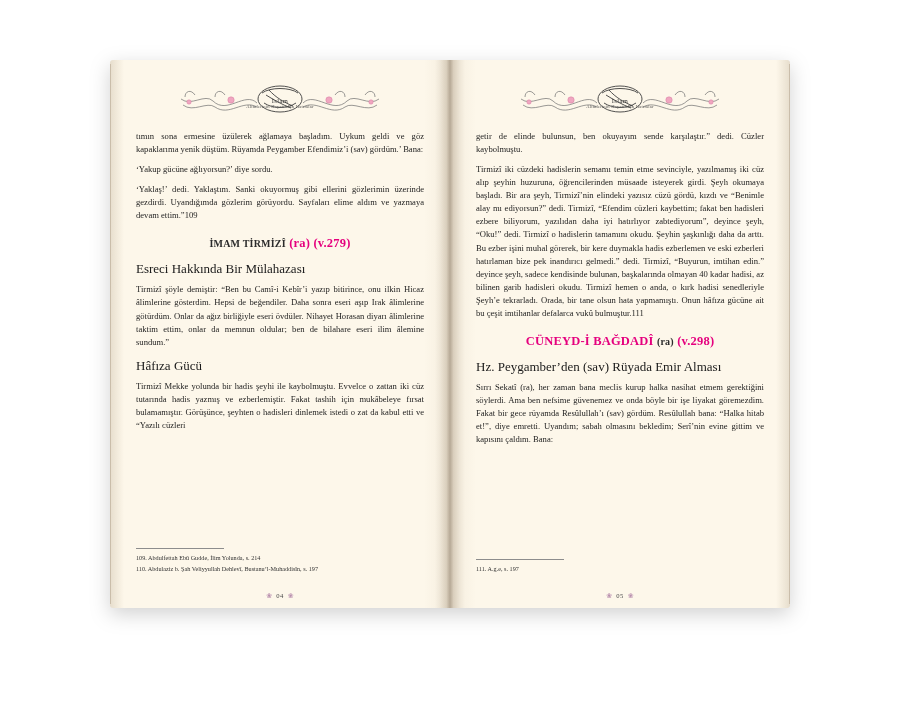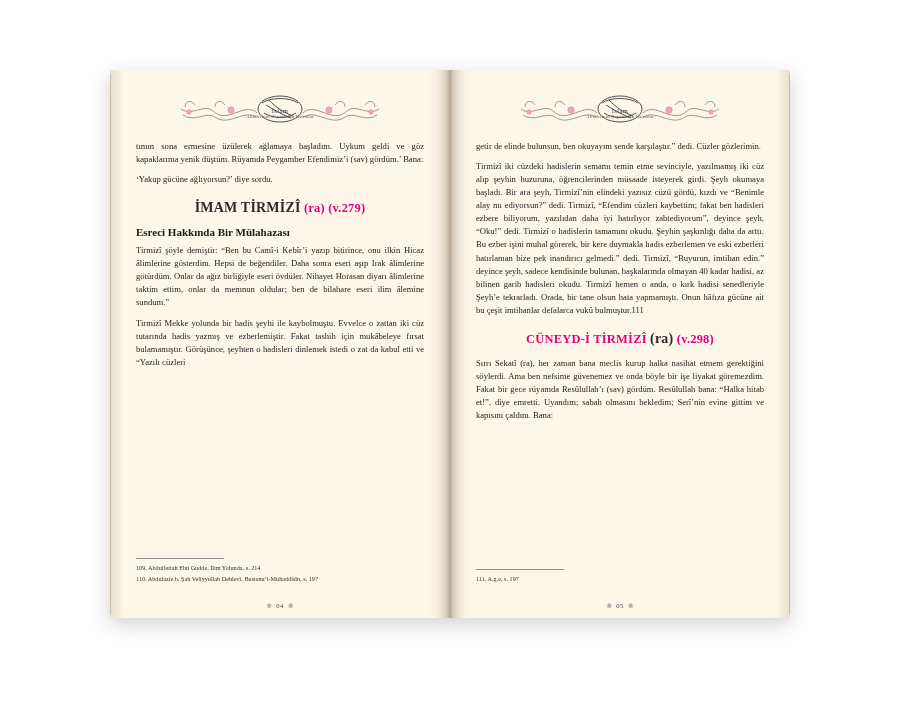--- a/index.html
+++ b/index.html
@@ -10,21 +10,21 @@
   body {
     width: 900px;
     height: 713px;
     overflow: hidden;
     font-family: "Liberation Serif", serif;
   }
 
   .book {
     position: absolute;
     left: 110px;
-    top: 70px;
+    top: 60px;
     width: 680px;
     height: 548px;
     display: flex;
     filter: drop-shadow(0 6px 10px rgba(0,0,0,0.18));
   }
 
   .page {
     position: relative;
     width: 340px;
     height: 548px;
@@ -94,28 +94,28 @@
   .chapter-title {
     margin: 14px 0 10px 0;
     text-align: center;
     font-size: 12.5px;
     font-weight: bold;
     color: #e5007e;
     letter-spacing: 0.2px;
   }
   .chapter-title .dark {
     color: #2b2b2b;
-    font-size: 14px;
+    font-size: 10px;
     margin-top: 40px;
   }
 
   .sub-head {
     margin: 9px 0 6px 0;
-    font-size: 11px;
-    font-weight: bold;
+    font-size: 13px;
+    font-weight: normal;
     color: #1a1a1a;
   }
 
   .footnotes {
     position: absolute;
     left: 26px;
     right: 26px;
     bottom: 34px;
   }
   .fn-rule {
@@ -204,30 +204,32 @@
       </svg>
       <div class="brandwrap">
         <div class="brand-title">İslam</div>
         <div class="brand-sub">Alimlerinin Hayatından Hatıralar</div>
       </div>
     </div>
 
     <div class="body-col">
       <p class="para">tımın sona ermesine üzülerek ağlamaya başladım. Uykum geldi ve göz kapaklarıma yenik düştüm. Rüyamda Peygamber Efendimiz’i (sav) gördüm.’ Bana:</p>
       <p class="para">‘Yakup gücüne ağlıyorsun?’ diye sordu.</p>
+      <p class="para">‘Yaklaş!’ dedi. Yaklaştım. Sanki okuyormuş gibi ellerini gözlerimin üzerinde gezdirdi. Uyandığımda gözlerim görüyordu. Sayfaları elime aldım ve yazmaya devam ettim.”109</p>
 
       <div class="chapter-title">
         <span class="dark">İMAM TİRMİZÎ</span>
         <span>(ra)</span>
         <span>(v.279)</span>
       </div>
 
       <div class="sub-head">Esreci Hakkında Bir Mülahazası</div>
       <p class="para">Tirmizî şöyle demiştir: “Ben bu Camî-i Kebîr’i yazıp bitirince, onu ilkin Hicaz âlimlerine gösterdim. Hepsi de beğendiler. Daha sonra eseri aşıp Irak âlimlerine götürdüm. Onlar da ağız birliğiyle eseri övdüler. Nihayet Horasan diyarı âlimlerine taktim ettim, onlar da memnun oldular; ben de bilahare eseri ilim âlemine sundum.”</p>
 
+      <div class="sub-head">Hâfıza Gücü</div>
       <p class="para">Tirmizî Mekke yolunda bir hadis şeyhi ile kaybolmuştu. Evvelce o zattan iki cüz tutarında hadis yazmış ve ezberlemiştir. Fakat tashih için mukâbeleye fırsat bulamamıştır. Görüşünce, şeyhten o hadisleri dinlemek istedi o zat da kabul etti ve “Yazılı cüzleri</p>
     </div>
 
     <div class="footnotes">
       <div class="fn-rule"></div>
       <p class="fn">109.  Abdulfettah Ebû Gudde, İlim Yolunda, s. 214</p>
       <p class="fn">110.  Abdulaziz b. Şah Veliyyullah Dehlevî, Bustanu’l-Muhaddisîn, s. 197</p>
     </div>
 
     <div class="pagenum">
@@ -264,29 +266,30 @@
           <path d="M101 14 C109 19, 118 24, 126 27"></path>
         </g>
       </svg>
       <div class="brandwrap">
         <div class="brand-title">İslam</div>
         <div class="brand-sub">Alimlerinin Hayatından Hatıralar</div>
       </div>
     </div>
 
     <div class="body-col">
-      <p class="para">getir de elinde bulunsun, ben okuyayım sende karşılaştır.” dedi. Cüzler gözlerimin.</p>
+      <p class="para">getir de elinde bulunsun, ben okuyayım sende karşılaştır.” dedi. Cüzler kaybolmuştu.</p>
       <p class="para">Tirmizî iki cüzdeki hadislerin semamı temin etme sevinciyle, yazılmamış iki cüz alıp şeyhin huzuruna, öğrencilerinden müsaade isteyerek girdi. Şeyh okumaya başladı. Bir ara şeyh, Tirmizî’nin elindeki yazısız cüzü gördü, kızdı ve “Benimle alay mı ediyorsun?” dedi. Tirmizî, “Efendim cüzleri kaybettim; fakat ben hadisleri ezbere biliyorum, yazılıdan daha iyi hatırlıyor zabtediyorum”, deyince şeyh, “Oku!” dedi. Tirmizî o hadislerin tamamını okudu. Şeyhin şaşkınlığı daha da arttı. Bu ezber işini muhal görerek, bir kere duymakla hadis ezberlemen ve eski ezberleri hatırlaman bize pek inandırıcı gelmedi.” dedi. Tirmizî, “Buyurun, imtihan edin.” deyince şeyh, sadece kendisinde bulunan, başkalarında olmayan 40 kadar hadisi, az bilinen garib hadisleri okudu. Tirmizî hemen o anda, o kırk hadisi senedleriyle Şeyh’e tekrarladı. Orada, bir tane olsun hata yapmamıştı. Onun hâfıza gücüne ait bu çeşit imtihanlar defalarca vukû bulmuştur.111</p>
 
       <div class="chapter-title">
-        <span>CÜNEYD-İ TİRMİZÎ</span>
+        <span>CÜNEYD-İ BAĞDADÎ</span>
         <span class="dark">(ra)</span>
         <span>(v.298)</span>
       </div>
 
+      <div class="sub-head">Hz. Peygamber’den (sav) Rüyada Emir Alması</div>
       <p class="para">Sırrı Sekatî (ra), her zaman bana meclis kurup halka nasihat etmem gerektiğini söylerdi. Ama ben nefsime güvenemez ve onda böyle bir işe liyakat göremezdim. Fakat bir gece rüyamda Resûlullah’ı (sav) gördüm. Resûlullah bana: “Halka hitab et!”, diye emretti. Uyandım; sabah olmasını bekledim; Serî’nin evine gittim ve kapısını çaldım. Bana:</p>
     </div>
 
     <div class="footnotes">
       <div class="fn-rule"></div>
       <p class="fn">111.  A.g.e, s. 197</p>
     </div>
 
     <div class="pagenum">
       <span class="deco">❀</span><span class="num">05</span><span class="deco">❀</span>

